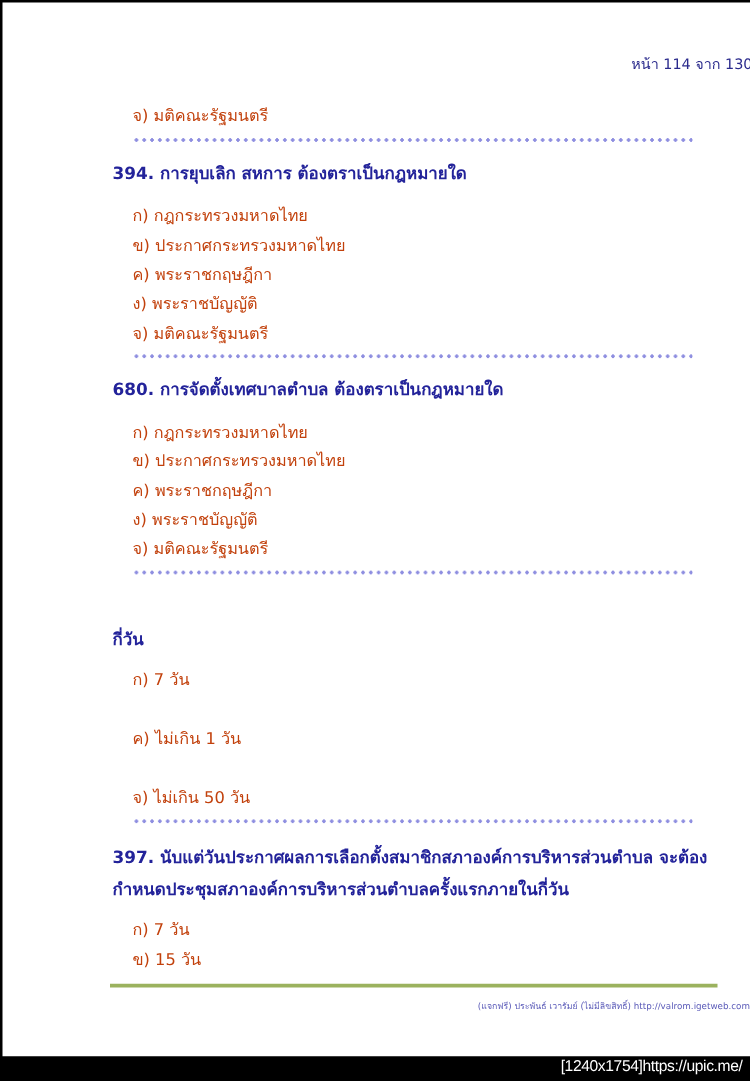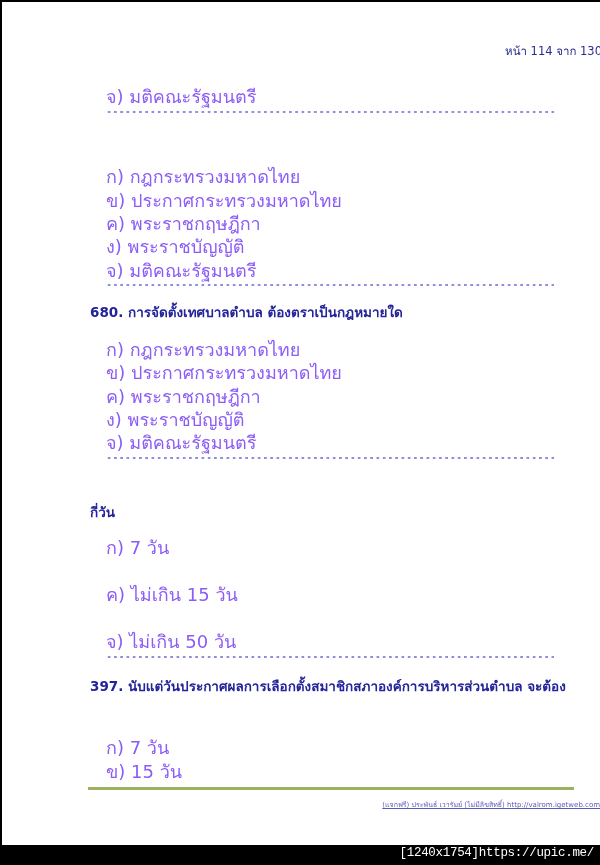--- a/index.html
+++ b/index.html
@@ -8,72 +8,74 @@
     font-family: "DejaVu Sans", "Liberation Sans", sans-serif;
   }
   .page {
     position: absolute; left: 2px; top: 2px; width: 596px; height: 843px;
     background: #ffffff;
     padding-left: 32px;
   }
   .header {
     position: absolute; right: 28px; top: 40px; font-size: 11.5px; color: #2a2a8c;
   }
-  .line { position: absolute; left: 104px; font-size: 18px; color: #8b5cf6; white-space: nowrap; }
+  .line { position: absolute; left: 104px; font-size: 13px; color: #c2410c; white-space: nowrap; }
   .stars {
     position: absolute; left: 104px; width: 448px; height: 6px;
     background-image: radial-gradient(circle, #8e8ee0 1.2px, transparent 1.5px);
     background-size: 6.25px 6px; background-repeat: repeat-x;
   }
   .question {
     position: absolute; left: 88px; font-size: 13.5px; font-weight: bold; color: #23239a;
     white-space: nowrap; line-height: 26px;
   }
   .green-rule {
     position: absolute; left: 86px; top: 785px; width: 486px; height: 3px; background: #9bb25e;
   }
   .footer-credit {
-    position: absolute; right: 30px; top: 797px; font-size: 7px; color: #5a5ab8; text-decoration: underline;
+    position: absolute; right: 30px; top: 797px; font-size: 7px; color: #5a5ab8;
   }
   .watermark {
-    position: absolute; right: 6px; top: 846px; font-family: Liberation Mono, monospace;
+    position: absolute; right: 6px; top: 846px; font-family: Liberation Sans, sans-serif;
     font-size: 12.5px; color: #ffffff; letter-spacing: -0.3px;
   }
 </style>
 </head>
 <body>
 
 <div class="page">
   <div class="header">หน้า 114 จาก 130</div>
 
   <div class="line" style="top:80px">จ)  มติคณะรัฐมนตรี</div>
   <div class="stars" style="top:107px"></div>
 
+  <div class="question" style="top:124px">394. การยุบเลิก สหการ ต้องตราเป็นกฎหมายใด</div>
   <div class="line" style="top:160px">ก)  กฎกระทรวงมหาดไทย</div>
   <div class="line" style="top:184px">ข)  ประกาศกระทรวงมหาดไทย</div>
   <div class="line" style="top:207px">ค)  พระราชกฤษฎีกา</div>
   <div class="line" style="top:230px">ง)  พระราชบัญญัติ</div>
   <div class="line" style="top:254px">จ)  มติคณะรัฐมนตรี</div>
   <div class="stars" style="top:280px"></div>
 
   <div class="question" style="top:297px">680. การจัดตั้งเทศบาลตำบล ต้องตราเป็นกฎหมายใด</div>
   <div class="line" style="top:333px">ก)  กฎกระทรวงมหาดไทย</div>
   <div class="line" style="top:356px">ข)  ประกาศกระทรวงมหาดไทย</div>
   <div class="line" style="top:380px">ค)  พระราชกฤษฎีกา</div>
   <div class="line" style="top:403px">ง)  พระราชบัญญัติ</div>
   <div class="line" style="top:426px">จ)  มติคณะรัฐมนตรี</div>
   <div class="stars" style="top:453px"></div>
 
   <div class="question" style="top:497px">กี่วัน</div>
   <div class="line" style="top:531px">ก)  7 วัน</div>
-  <div class="line" style="top:578px">ค)  ไม่เกิน 15 วัน</div>
+  <div class="line" style="top:578px">ค)  ไม่เกิน 1 วัน</div>
   <div class="line" style="top:625px">จ)  ไม่เกิน 50 วัน</div>
   <div class="stars" style="top:652px"></div>
 
   <div class="question" style="top:671px">397. นับแต่วันประกาศผลการเลือกตั้งสมาชิกสภาองค์การบริหารส่วนตำบล จะต้อง</div>
+  <div class="question" style="top:697px">กำหนดประชุมสภาองค์การบริหารส่วนตำบลครั้งแรกภายในกี่วัน</div>
   <div class="line" style="top:731px">ก)  7 วัน</div>
   <div class="line" style="top:755px">ข)  15 วัน</div>
 
   <div class="green-rule"></div>
   <div class="footer-credit">(แจกฟรี) ประพันธ์ เวารัมย์ (ไม่มีลิขสิทธิ์)  http://valrom.igetweb.com</div>
 </div>
 
 <div class="watermark">[1240x1754]https://upic.me/</div>
 
 </body></html>

